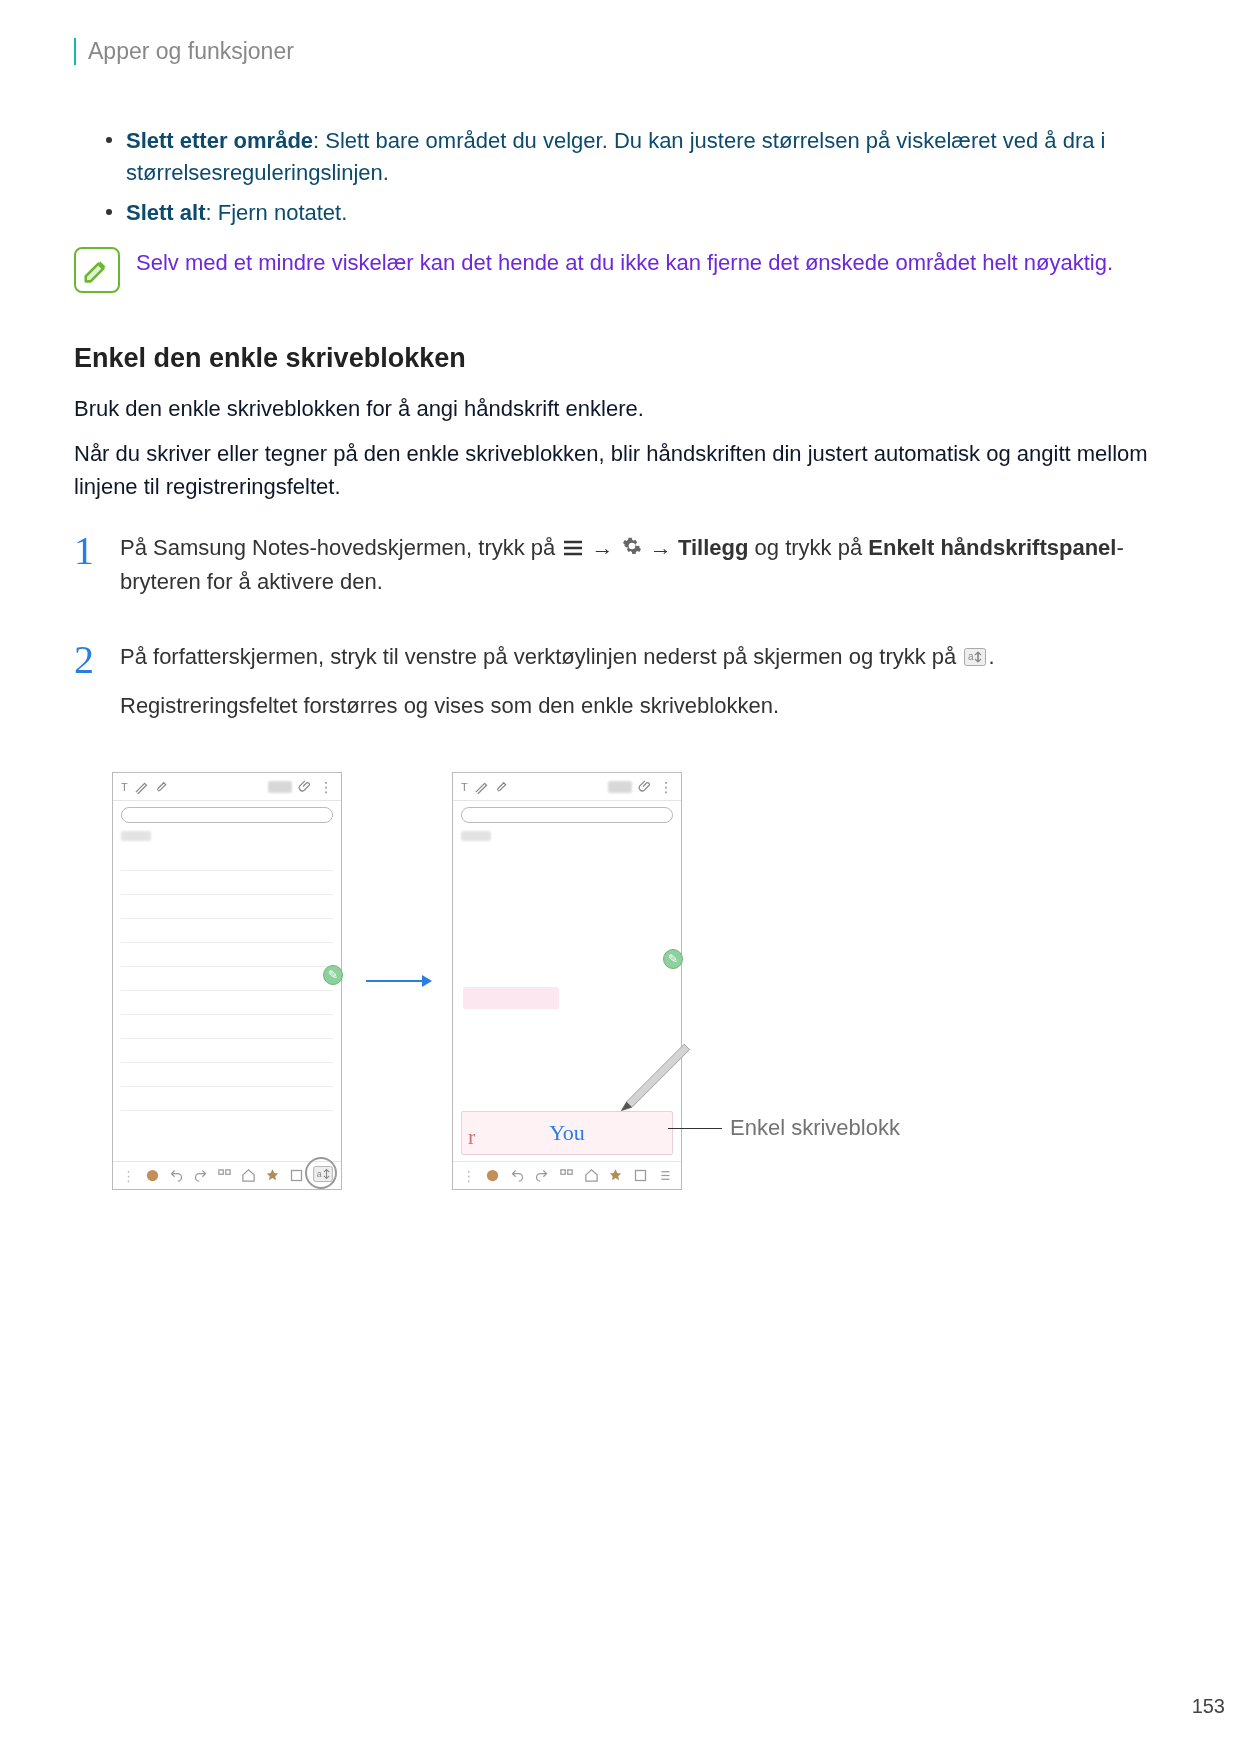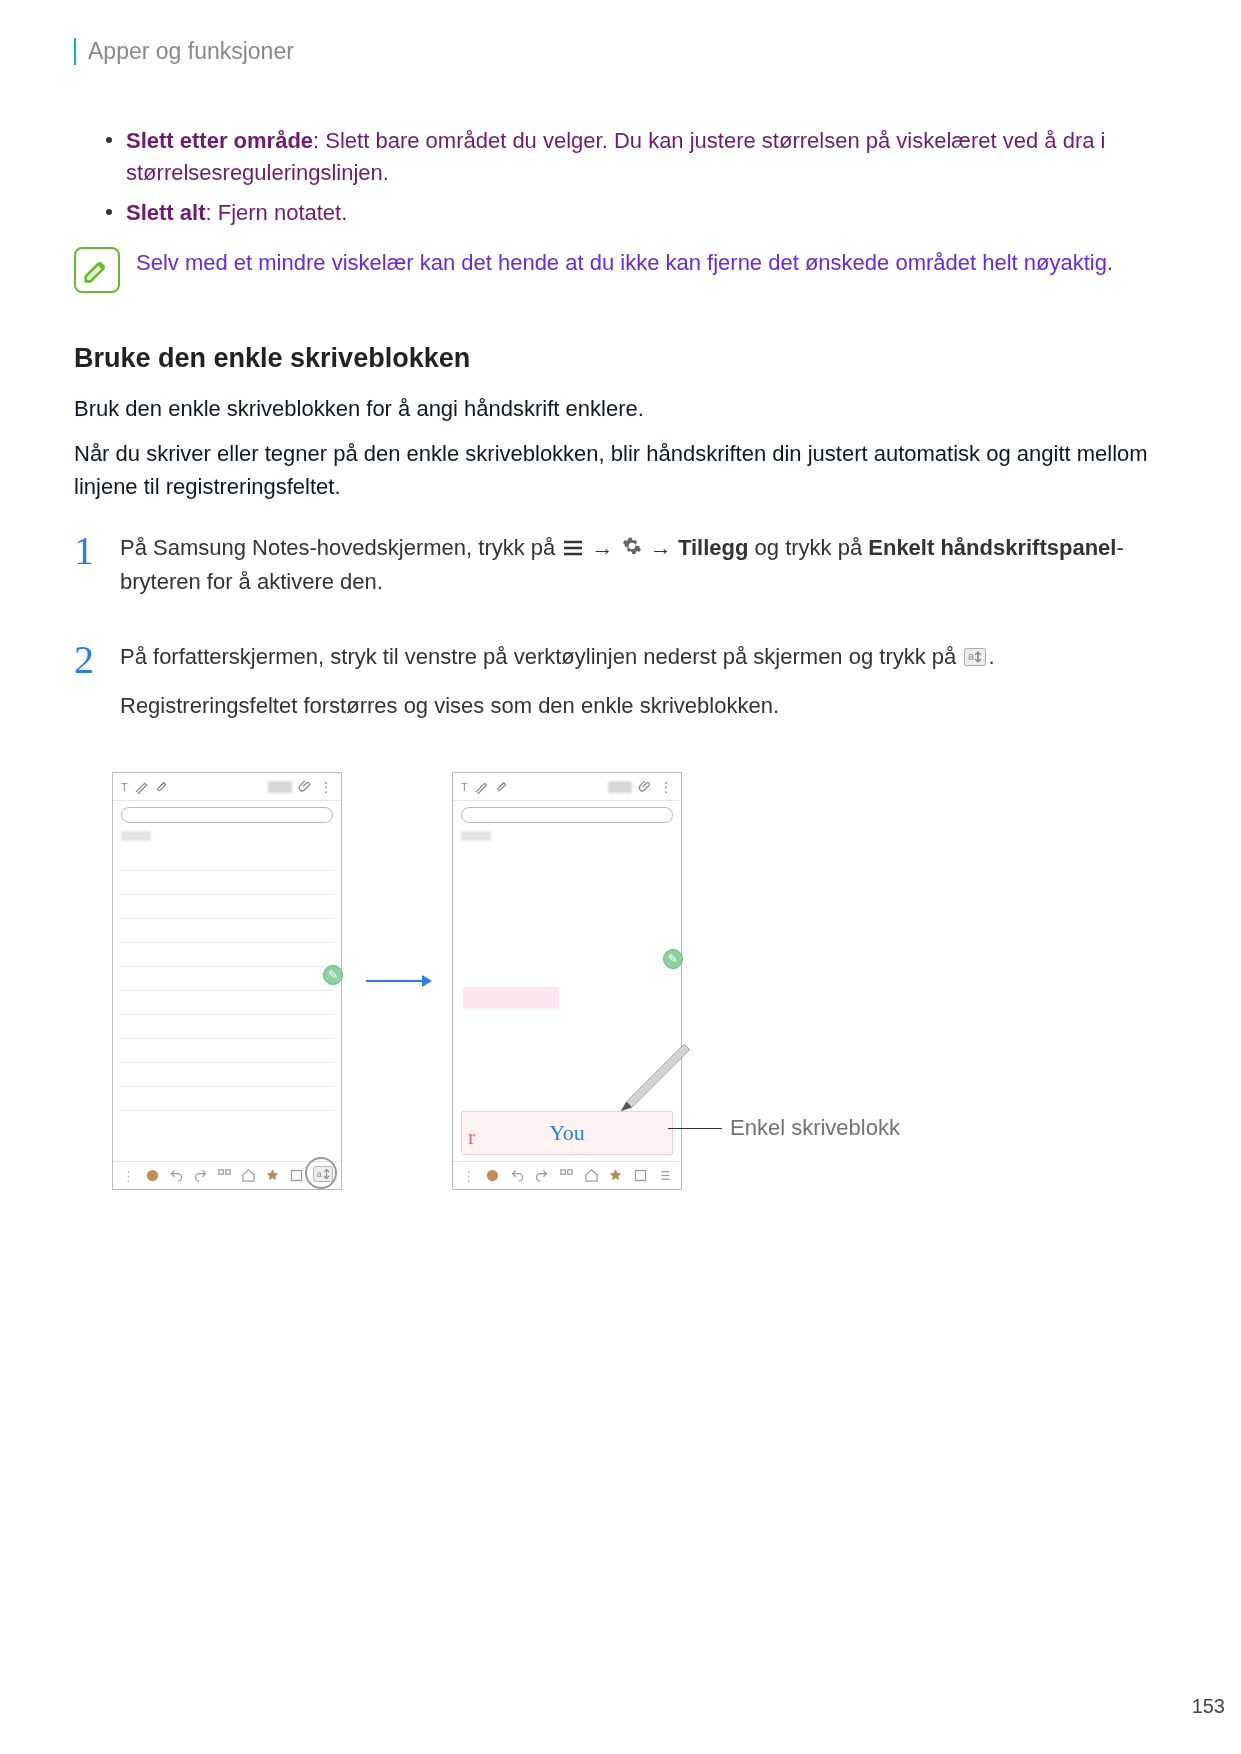--- a/index.html
+++ b/index.html
@@ -24,21 +24,21 @@
     font-size: 23px;
   }
   .bullet-list {
     margin-left: 32px;
     margin-bottom: 18px;
   }
   .bullet-item {
     display: flex;
     font-size: 22px;
     line-height: 1.45;
-    color: #701a75;
+    color: #0c4a6e;
     margin-bottom: 8px;
   }
   .bullet-dot {
     width: 6px; height: 6px; background: #333; border-radius: 50%;
     margin-top: 12px; margin-right: 14px; flex-shrink: 0;
   }
   .bullet-body { flex: 1; }
   .note-row {
     display: flex;
     align-items: flex-start;
@@ -256,21 +256,21 @@
     <div class="note-icon-box">
       <svg viewBox="0 0 24 24" fill="none" stroke="#6ab82f" stroke-width="2">
         <path d="M3 17 L13 7 L17 11 L7 21 L3 21 Z" fill="#6ab82f" fill-opacity="0.2"></path>
         <path d="M14 6 L18 10"></path>
         <path d="M3 21 L7 21"></path>
       </svg>
     </div>
     <div class="note-text">Selv med et mindre viskelær kan det hende at du ikke kan fjerne det ønskede området helt nøyaktig.</div>
   </div>
 
-  <div class="section-heading">Bruke den enkle skriveblokken</div>
+  <div class="section-heading">Enkel den enkle skriveblokken</div>
   <p class="para">Bruk den enkle skriveblokken for å angi håndskrift enklere.</p>
   <p class="para">Når du skriver eller tegner på den enkle skriveblokken, blir håndskriften din justert automatisk og angitt mellom linjene til registreringsfeltet.</p>
 
   <div class="step">
     <div class="step-num">1</div>
     <div class="step-body">
       <p>
         <span>På Samsung Notes-hovedskjermen, trykk på </span>
         <span class="inline-icon">
           <svg width="20" height="16" viewBox="0 0 20 16">

